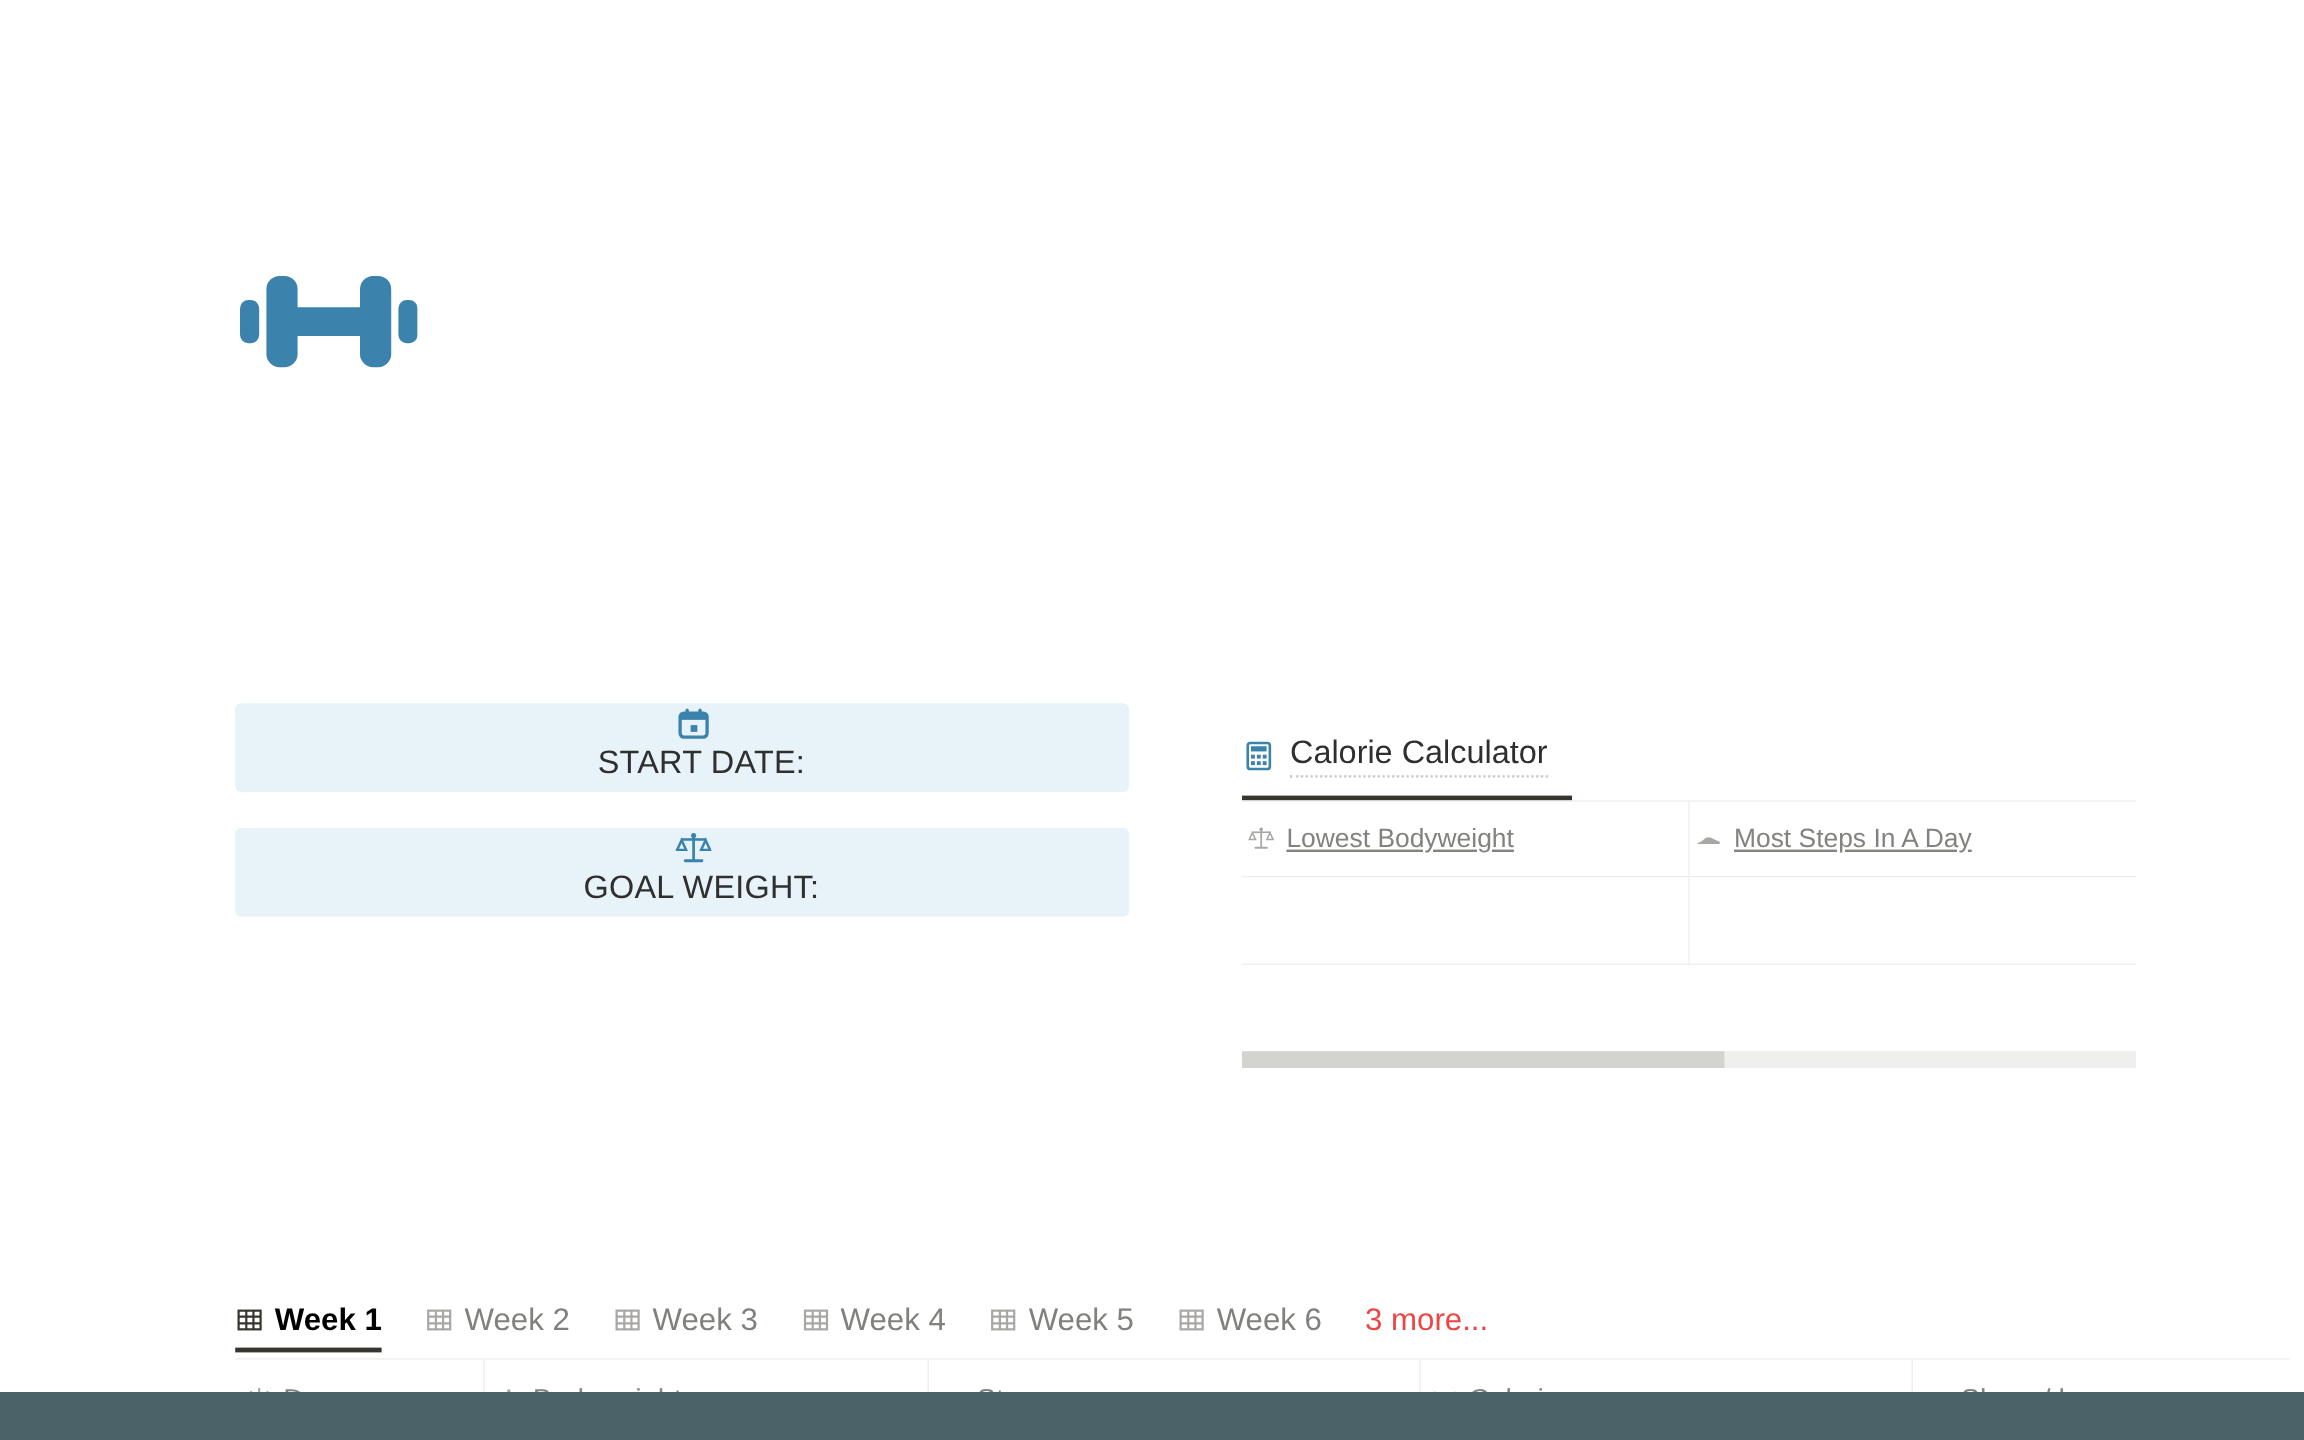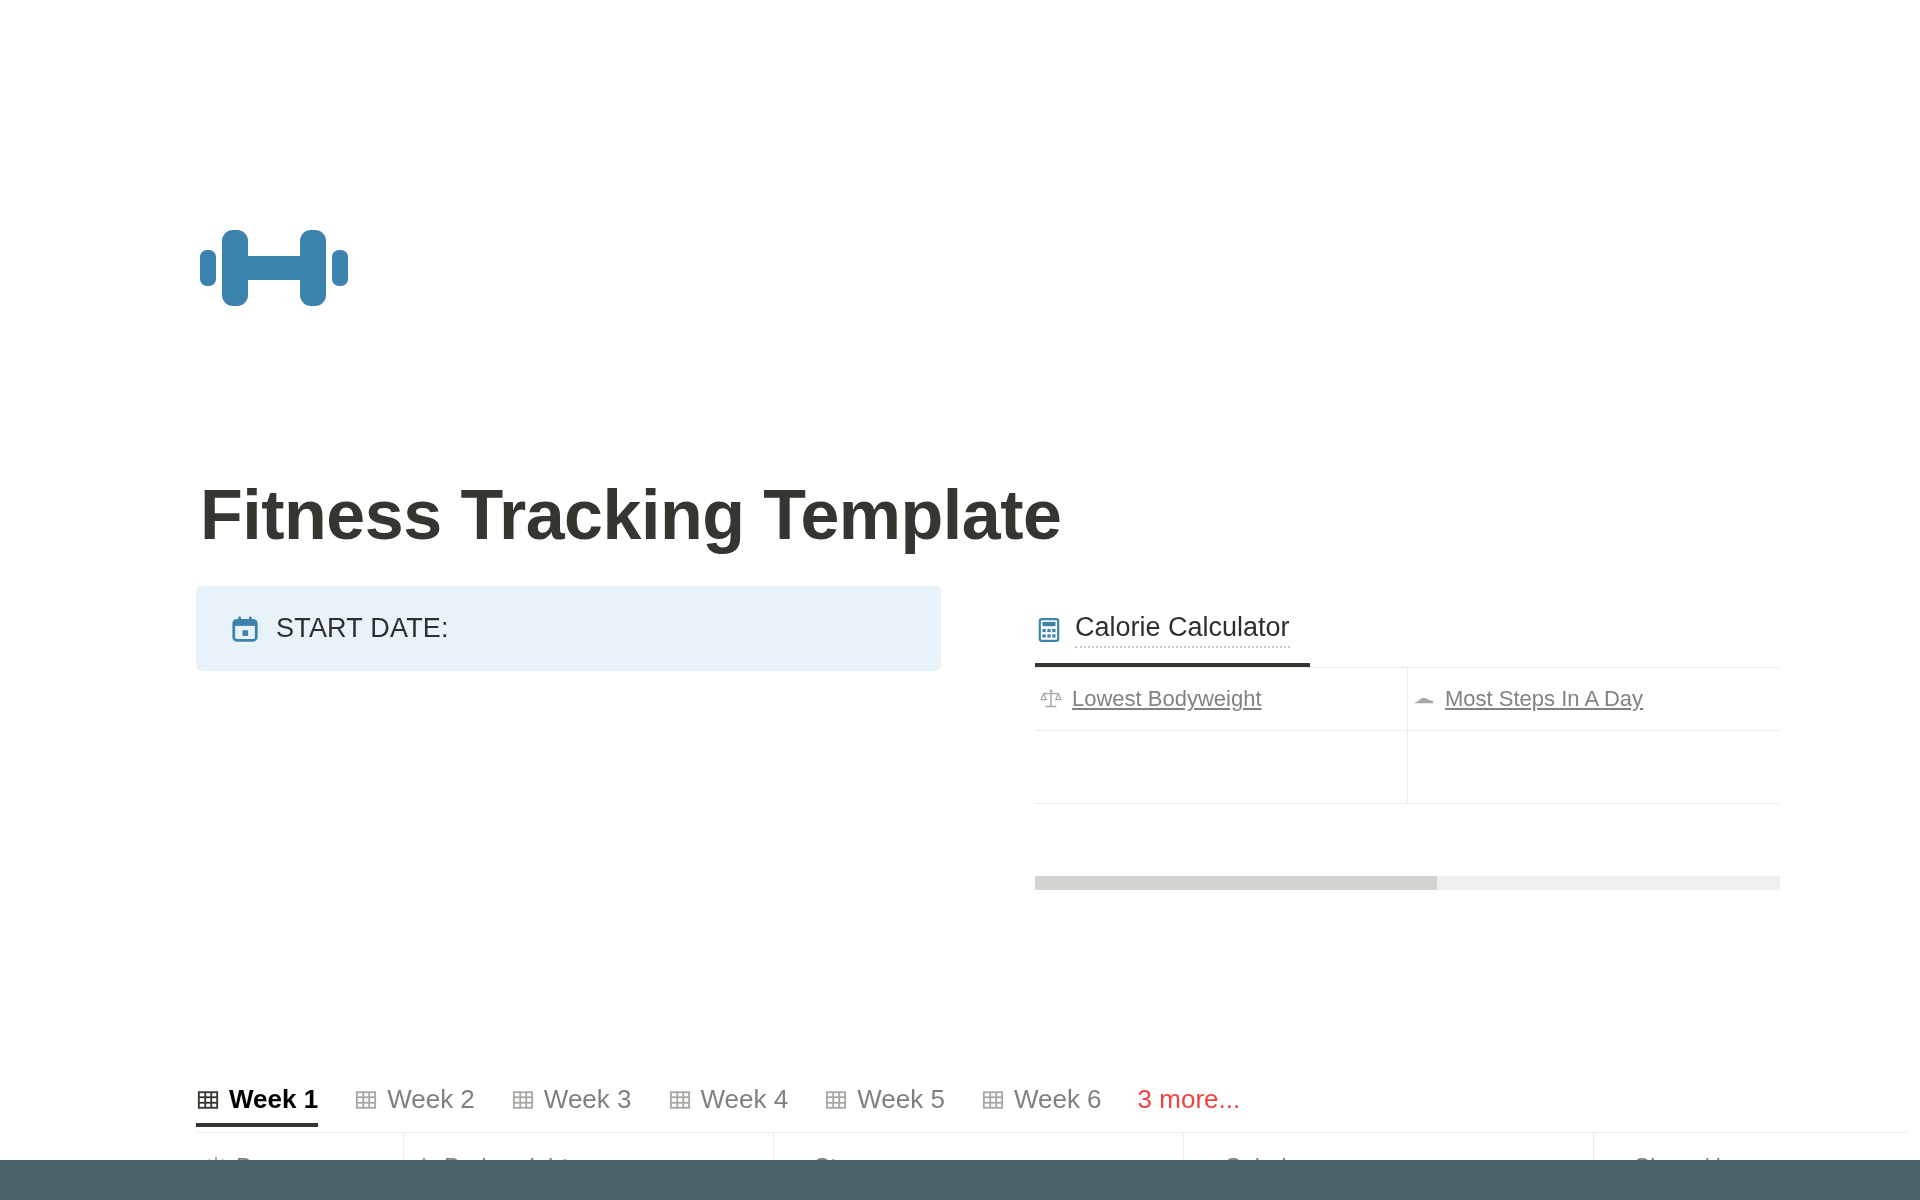--- a/index.html
+++ b/index.html
@@ -50,26 +50,27 @@
   
   .callouts {
     position: absolute;
     left: 196px;
     top: 586px;
     width: 745px;
   }
   .callout {
     background: #e7f3f8;
     border-radius: 5px;
-    height: 85px;
+    height: 74px;
     display: flex;
     align-items: center;
     padding: 0 0 0 32px;
     box-sizing: border-box;
     margin-bottom: 30px;
+    flex-direction: column;
   }
   .callout:last-child { margin-bottom: 0; }
   .callout-icon {
     width: 34px;
     height: 34px;
     flex: 0 0 34px;
     margin-right: 14px;
     display: flex;
     align-items: center;
     justify-content: center;
@@ -274,38 +275,50 @@
   <div class="doc-icon">
     <svg width="148" height="92" viewBox="0 0 148 92">
       <rect x="0" y="28" width="16" height="36" rx="7" fill="#3b82ac"></rect>
       <rect x="22" y="8" width="26" height="76" rx="11" fill="#3b82ac"></rect>
       <rect x="44" y="34" width="60" height="24" rx="3" fill="#3b82ac"></rect>
       <rect x="100" y="8" width="26" height="76" rx="11" fill="#3b82ac"></rect>
       <rect x="132" y="28" width="16" height="36" rx="7" fill="#3b82ac"></rect>
     </svg>
   </div>
 
-  <h1 class="doc-title">Fitness Tracking Template</h1>
 
   <div class="callouts">
 
     <div class="callout">
       <span class="callout-icon">
         <svg width="30" height="30" viewBox="0 0 24 24">
           <rect x="3" y="5" width="18" height="16" rx="2.5" fill="none" stroke="#3b82ac" stroke-width="2.2"></rect>
           <rect x="3" y="5" width="18" height="4.5" fill="#3b82ac"></rect>
           <rect x="6.6" y="2" width="2.2" height="5" rx="1.1" fill="#3b82ac"></rect>
           <rect x="15.2" y="2" width="2.2" height="5" rx="1.1" fill="#3b82ac"></rect>
           <rect x="10" y="13" width="4.5" height="4.5" fill="#3b82ac"></rect>
         </svg>
       </span>
       <span class="callout-label">START DATE:</span>
     </div>
 
 
+    <div class="callout">
+      <span class="callout-icon">
+        <svg width="30" height="30" viewBox="0 0 24 24">
+          <rect x="11.1" y="4" width="1.8" height="16" fill="#3b82ac"></rect>
+          <rect x="5.5" y="19.3" width="13" height="1.9" rx="0.9" fill="#3b82ac"></rect>
+          <rect x="3.5" y="5.2" width="17" height="1.7" fill="#3b82ac"></rect>
+          <circle cx="12" cy="3.4" r="1.7" fill="#3b82ac"></circle>
+          <path d="M4 6.5 L1 13 h6 Z" fill="none" stroke="#3b82ac" stroke-width="1.6"></path>
+          <path d="M20 6.5 L17 13 h6 Z" fill="none" stroke="#3b82ac" stroke-width="1.6"></path>
+        </svg>
+      </span>
+      <span class="callout-label">GOAL WEIGHT:</span>
+    </div>
   </div>
 
   <div class="right-col">
 
     <div class="link-row">
       <span class="link-icon">
         <svg width="26" height="26" viewBox="0 0 24 24">
           <rect x="3.5" y="2" width="17" height="20" rx="2" fill="none" stroke="#3b82ac" stroke-width="2"></rect>
           <rect x="6" y="4.5" width="12" height="4" fill="#3b82ac"></rect>
           <rect x="6" y="11" width="3" height="3" fill="#3b82ac"></rect>

